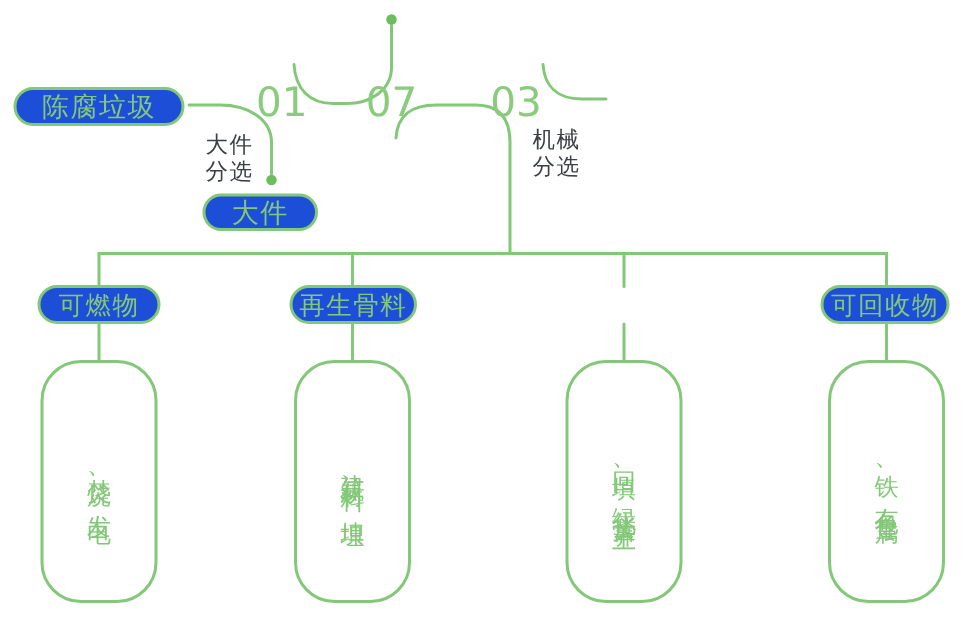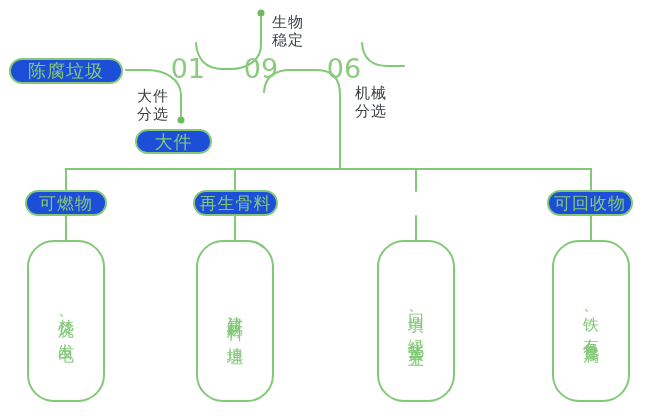--- a/index.html
+++ b/index.html
@@ -61,27 +61,25 @@
     </g>
     <g fill="#6cbd5e" stroke="none">
       <circle cx="181" cy="120" r="3.5"></circle>
       <circle cx="261" cy="13" r="3.5"></circle>
     </g>
   </svg>
 
   <div class="pill src" style="left:9px;top:58px;width:114px;height:26px;">陈腐垃圾</div>
 
   <div class="stage-num" style="left:161px;top:55px;text-align:right;">01</div>
-  <div class="stage-num" style="left:239px;top:55px;">09</div>
-  <div class="stage-num" style="left:322px;top:55px;">06</div>
+  <div class="stage-num" style="left:239px;top:55px;">07</div>
+  <div class="stage-num" style="left:322px;top:55px;">03</div>
 
   <div class="stage-label" style="left:137px;top:88px;">大件
 分选</div>
-  <div class="stage-label" style="left:272px;top:14px;">生物
-稳定</div>
   <div class="stage-label" style="left:355px;top:85px;">机械
 分选</div>
 
   <div class="pill src" style="left:135px;top:129px;width:77px;height:25px;">大件</div>
 
   <div class="pill" style="left:193px;top:190px;width:85px;height:26px;">再生骨料</div>
   <div class="pill" style="left:25px;top:190px;width:82px;height:26px;">可燃物</div>
   <div class="pill" style="left:547px;top:190px;width:86px;height:26px;">可回收物</div>
 
   <div class="obox" style="left:27px;">

